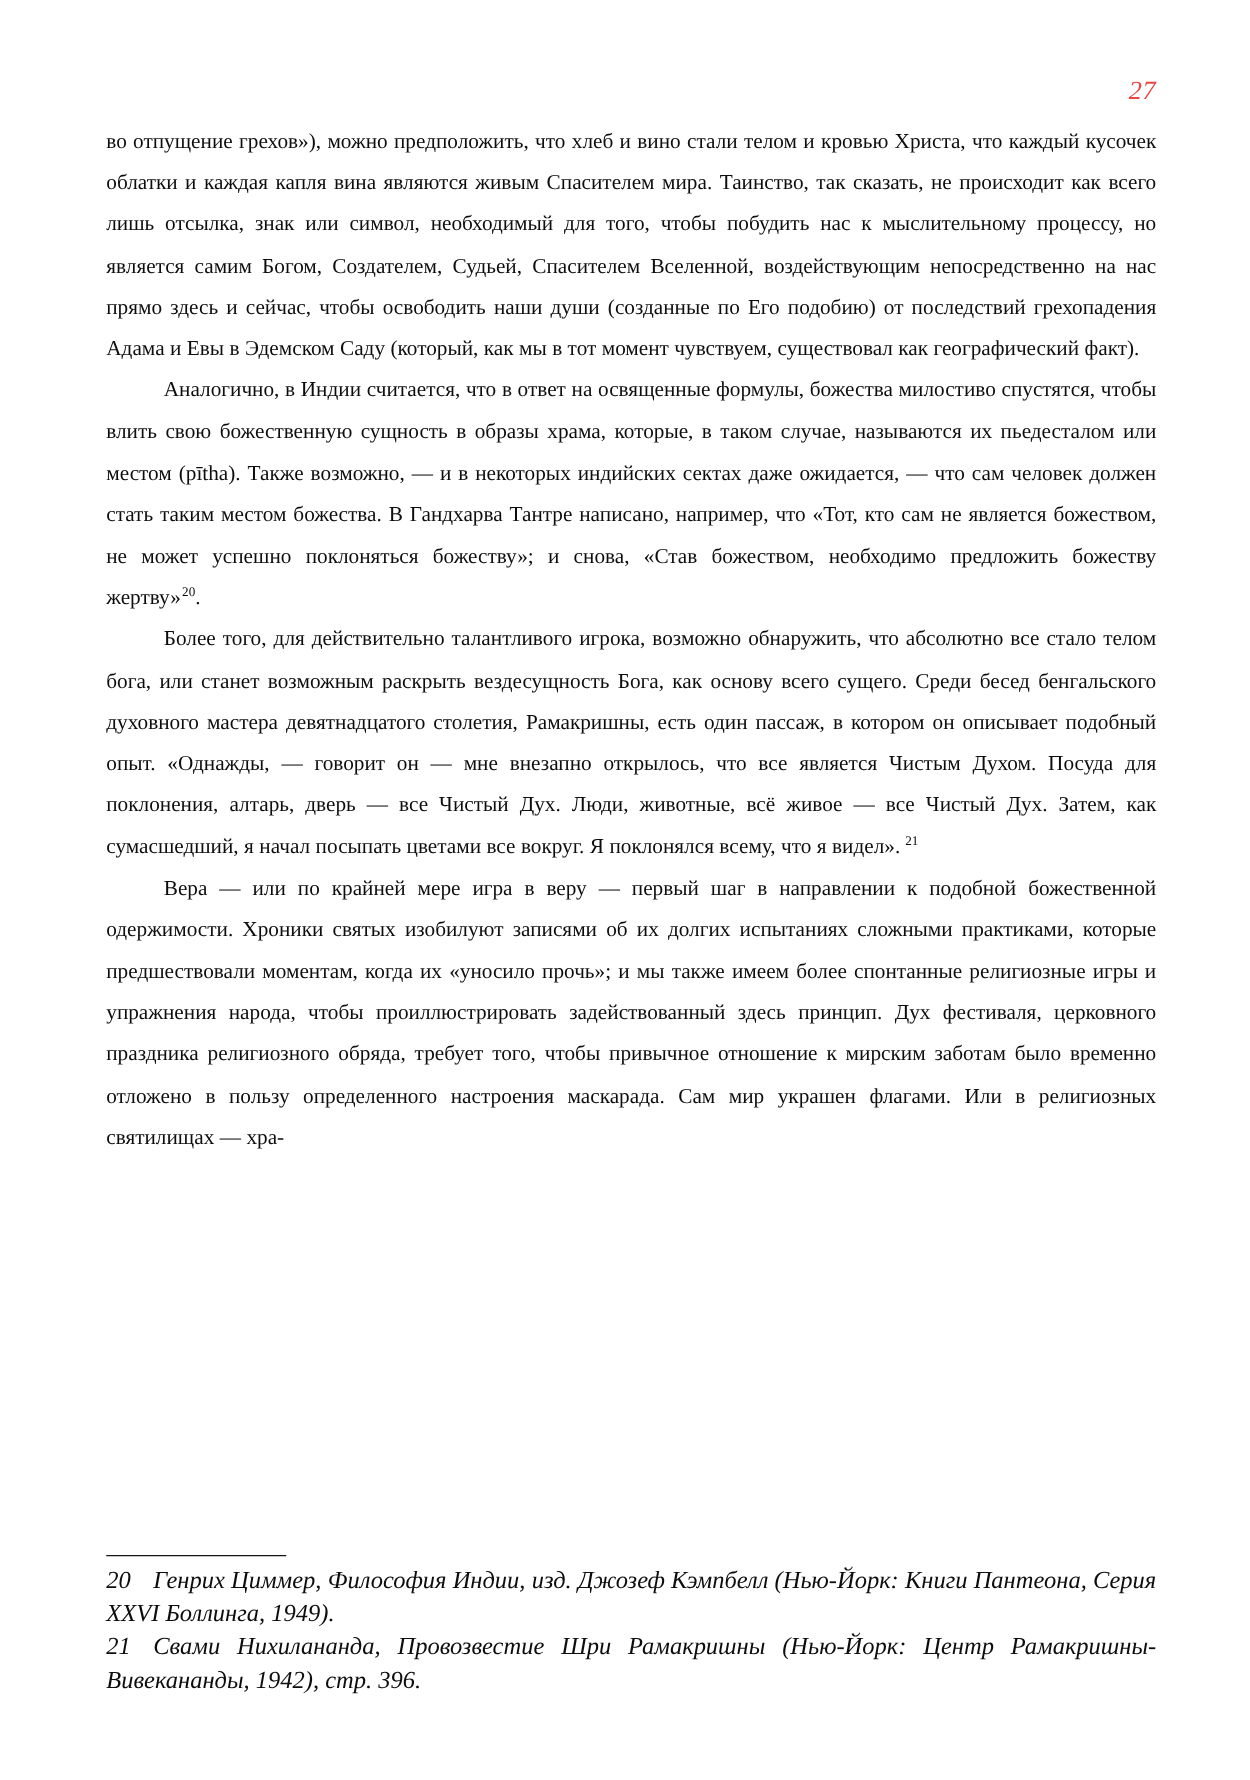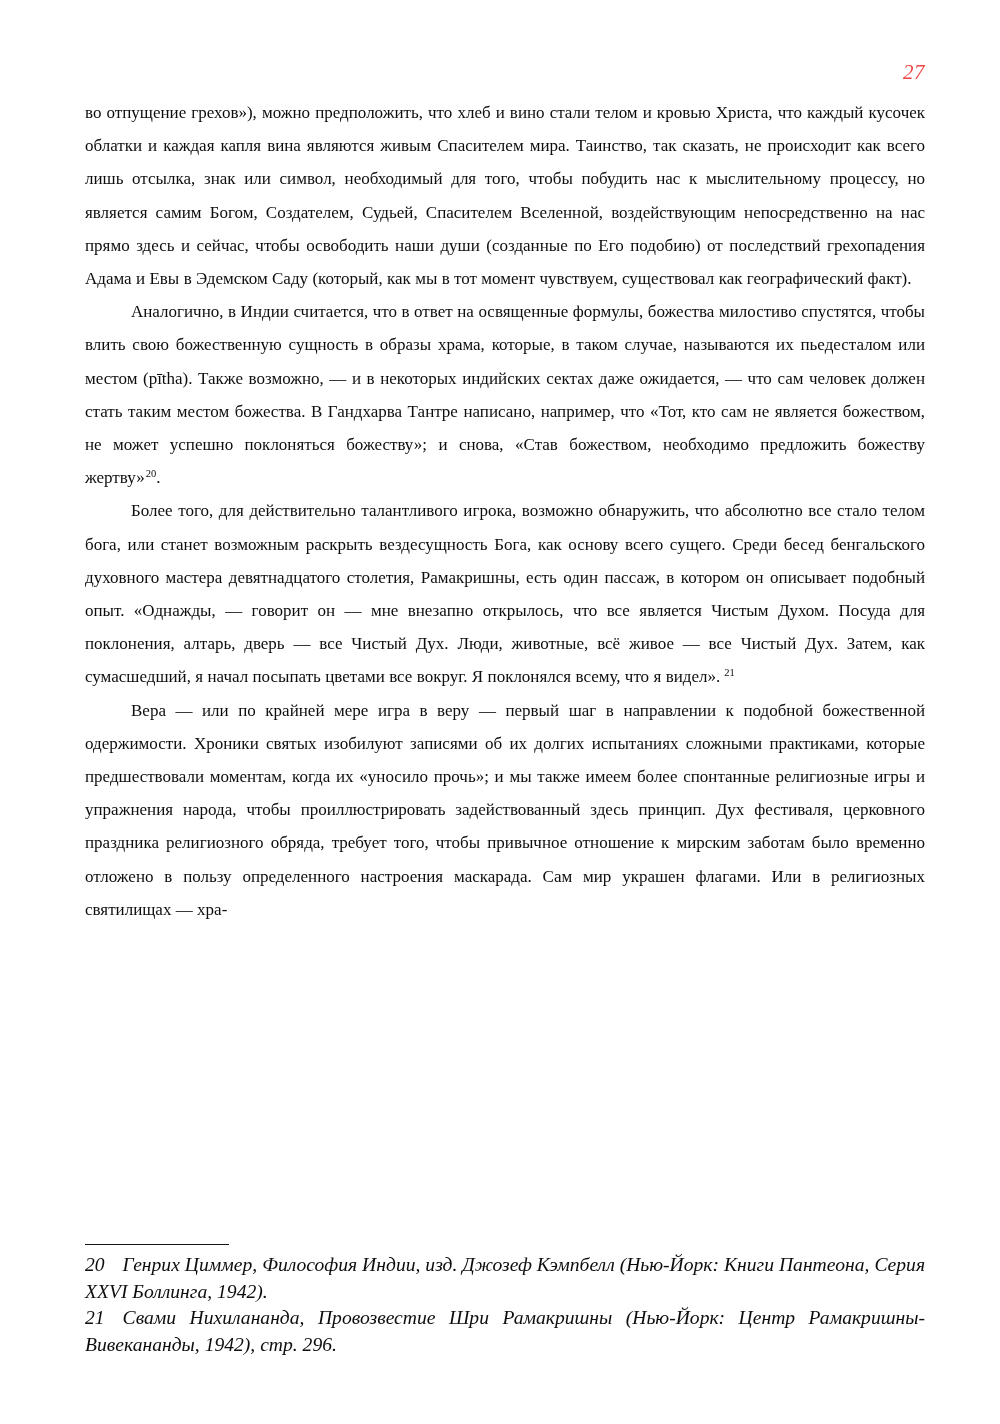--- a/index.html
+++ b/index.html
@@ -108,18 +108,18 @@
     <p class="para indent"><span>Аналогично, в Индии считается, что в ответ на освященные формулы, божества милостиво спустятся, чтобы влить свою божественную сущность в образы храма, которые, в таком случае, называются их пьедесталом или местом (pītha). Также возможно, — и в некоторых индийских сектах даже ожидается, — что сам человек должен стать таким местом божества. В Гандхарва Тантре написано, например, что «Тот, кто сам не является божеством, не может успешно поклоняться божеству»; и снова, «Став божеством, необходимо предложить божеству жертву»</span><sup class="fn">20</sup><span>.</span></p>
 
     <p class="para indent"><span>Более того, для действительно талантливого игрока, возможно обнаружить, что абсолютно все стало телом бога, или станет возможным раскрыть вездесущность Бога, как основу всего сущего. Среди бесед бенгальского духовного мастера девятнадцатого столетия, Рамакришны, есть один пассаж, в котором он описывает подобный опыт. «Однажды, — говорит он — мне внезапно открылось, что все является Чистым Духом. Посуда для поклонения, алтарь, дверь — все Чистый Дух. Люди, животные, всё живое — все Чистый Дух. Затем, как сумасшедший, я начал посыпать цветами все вокруг. Я поклонялся всему, что я видел».</span><sup class="fn spaced">21</sup><span></span></p>
 
     <p class="para indent"><span>Вера — или по крайней мере игра в веру — первый шаг в направлении к подобной божественной одержимости. Хроники святых изобилуют записями об их долгих испытаниях сложными практиками, которые предшествовали моментам, когда их «уносило прочь»; и мы также имеем более спонтанные религиозные игры и упражнения народа, чтобы проиллюстрировать задействованный здесь принцип. Дух фестиваля, церковного праздника религиозного обряда, требует того, чтобы привычное отношение к мирским заботам было временно отложено в пользу определенного настроения маскарада. Сам мир украшен флагами. Или в религиозных святилищах — хра-</span></p>
   </div>
 
   <div class="footnotes">
     <div class="fn-rule"></div>
 
-    <p class="fn-item"><span class="fn-num">20</span><span>Генрих Циммер, Философия Индии, изд. Джозеф Кэмпбелл (Нью-Йорк: Книги Пантеона, Серия XXVI Боллинга, 1942).</span></p>
+    <p class="fn-item"><span class="fn-num">20</span><span>Генрих Циммер, Философия Индии, изд. Джозеф Кэмпбелл (Нью-Йорк: Книги Пантеона, Серия XXVI Боллинга, 1949).</span></p>
 
-    <p class="fn-item"><span class="fn-num">21</span><span>Свами Нихилананда, Провозвестие Шри Рамакришны (Нью-Йорк: Центр Рамакришны-Вивекананды, 1942), стр. 296.</span></p>
+    <p class="fn-item"><span class="fn-num">21</span><span>Свами Нихилананда, Провозвестие Шри Рамакришны (Нью-Йорк: Центр Рамакришны-Вивекананды, 1942), стр. 396.</span></p>
   </div>
 
 </div>
 
 </body></html>

